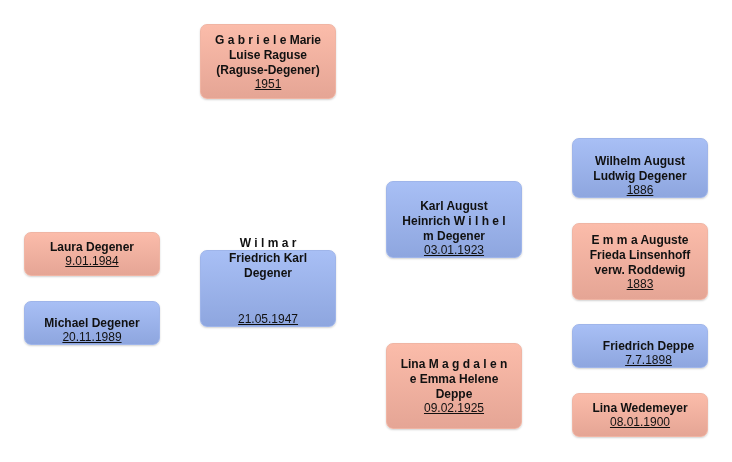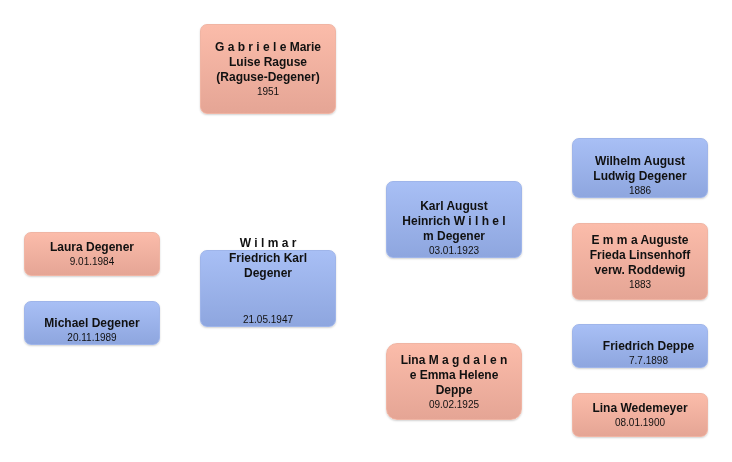--- a/index.html
+++ b/index.html
@@ -4,26 +4,26 @@
   <style>
     html, body { margin: 0; padding: 0; }
     body { width: 732px; height: 462px; background: #ffffff; position: relative; overflow: hidden;
            font-family: "Liberation Sans", "DejaVu Sans", sans-serif; }
     .node { position: absolute; border-radius: 7px; box-sizing: border-box;
             display: flex; flex-direction: column; align-items: center; justify-content: center;
             text-align: center; color: #111; box-shadow: 0 1px 2px rgba(0,0,0,0.18); }
     .female { background: linear-gradient(to bottom, #fbbcaa 0%, #e5a595 100%); border: 1px solid #f0b5a4; }
     .male { background: linear-gradient(to bottom, #a8bff5 0%, #8ea6df 100%); border: 1px solid #9fb5ea; justify-content: flex-end; }
     .name { font-weight: bold; font-size: 12px; line-height: 15px; padding: 0 4px; }
-    .date { font-size: 10px; line-height: 13px; }
+    .date { font-size: 12px; line-height: 13px; text-decoration: underline; }
   </style>
 </head>
 <body>
 
-<div class="node female" style="left:200px;top:24px;width:136px;height:90px;">
+<div class="node female" style="left:200px;top:24px;width:136px;height:75px;">
   <div class="name">
       <div>G a b r i e l e Marie</div>
       <div>Luise Raguse</div>
       <div>(Raguse-Degener)</div>
     </div>
   <div class="date">1951</div>
 </div>
 
 <div class="node female" style="left:24px;top:232px;width:136px;height:44px;">
   <div class="name">
@@ -50,21 +50,21 @@
 
 <div class="node male" style="left:386px;top:181px;width:136px;height:77px;">
   <div class="name">
       <div>Karl August</div>
       <div>Heinrich W i l h e l</div>
       <div>m Degener</div>
     </div>
   <div class="date">03.01.1923</div>
 </div>
 
-<div class="node female" style="left:386px;top:343px;width:136px;height:77px;border-radius:11px;">
+<div class="node female" style="left:386px;top:343px;width:136px;height:86px;">
   <div class="name">
       <div>Lina M a g d a l e n</div>
       <div>e Emma Helene</div>
       <div>Deppe</div>
     </div>
   <div class="date">09.02.1925</div>
 </div>
 
 <div class="node male" style="left:572px;top:138px;width:136px;height:60px;">
   <div class="name">

